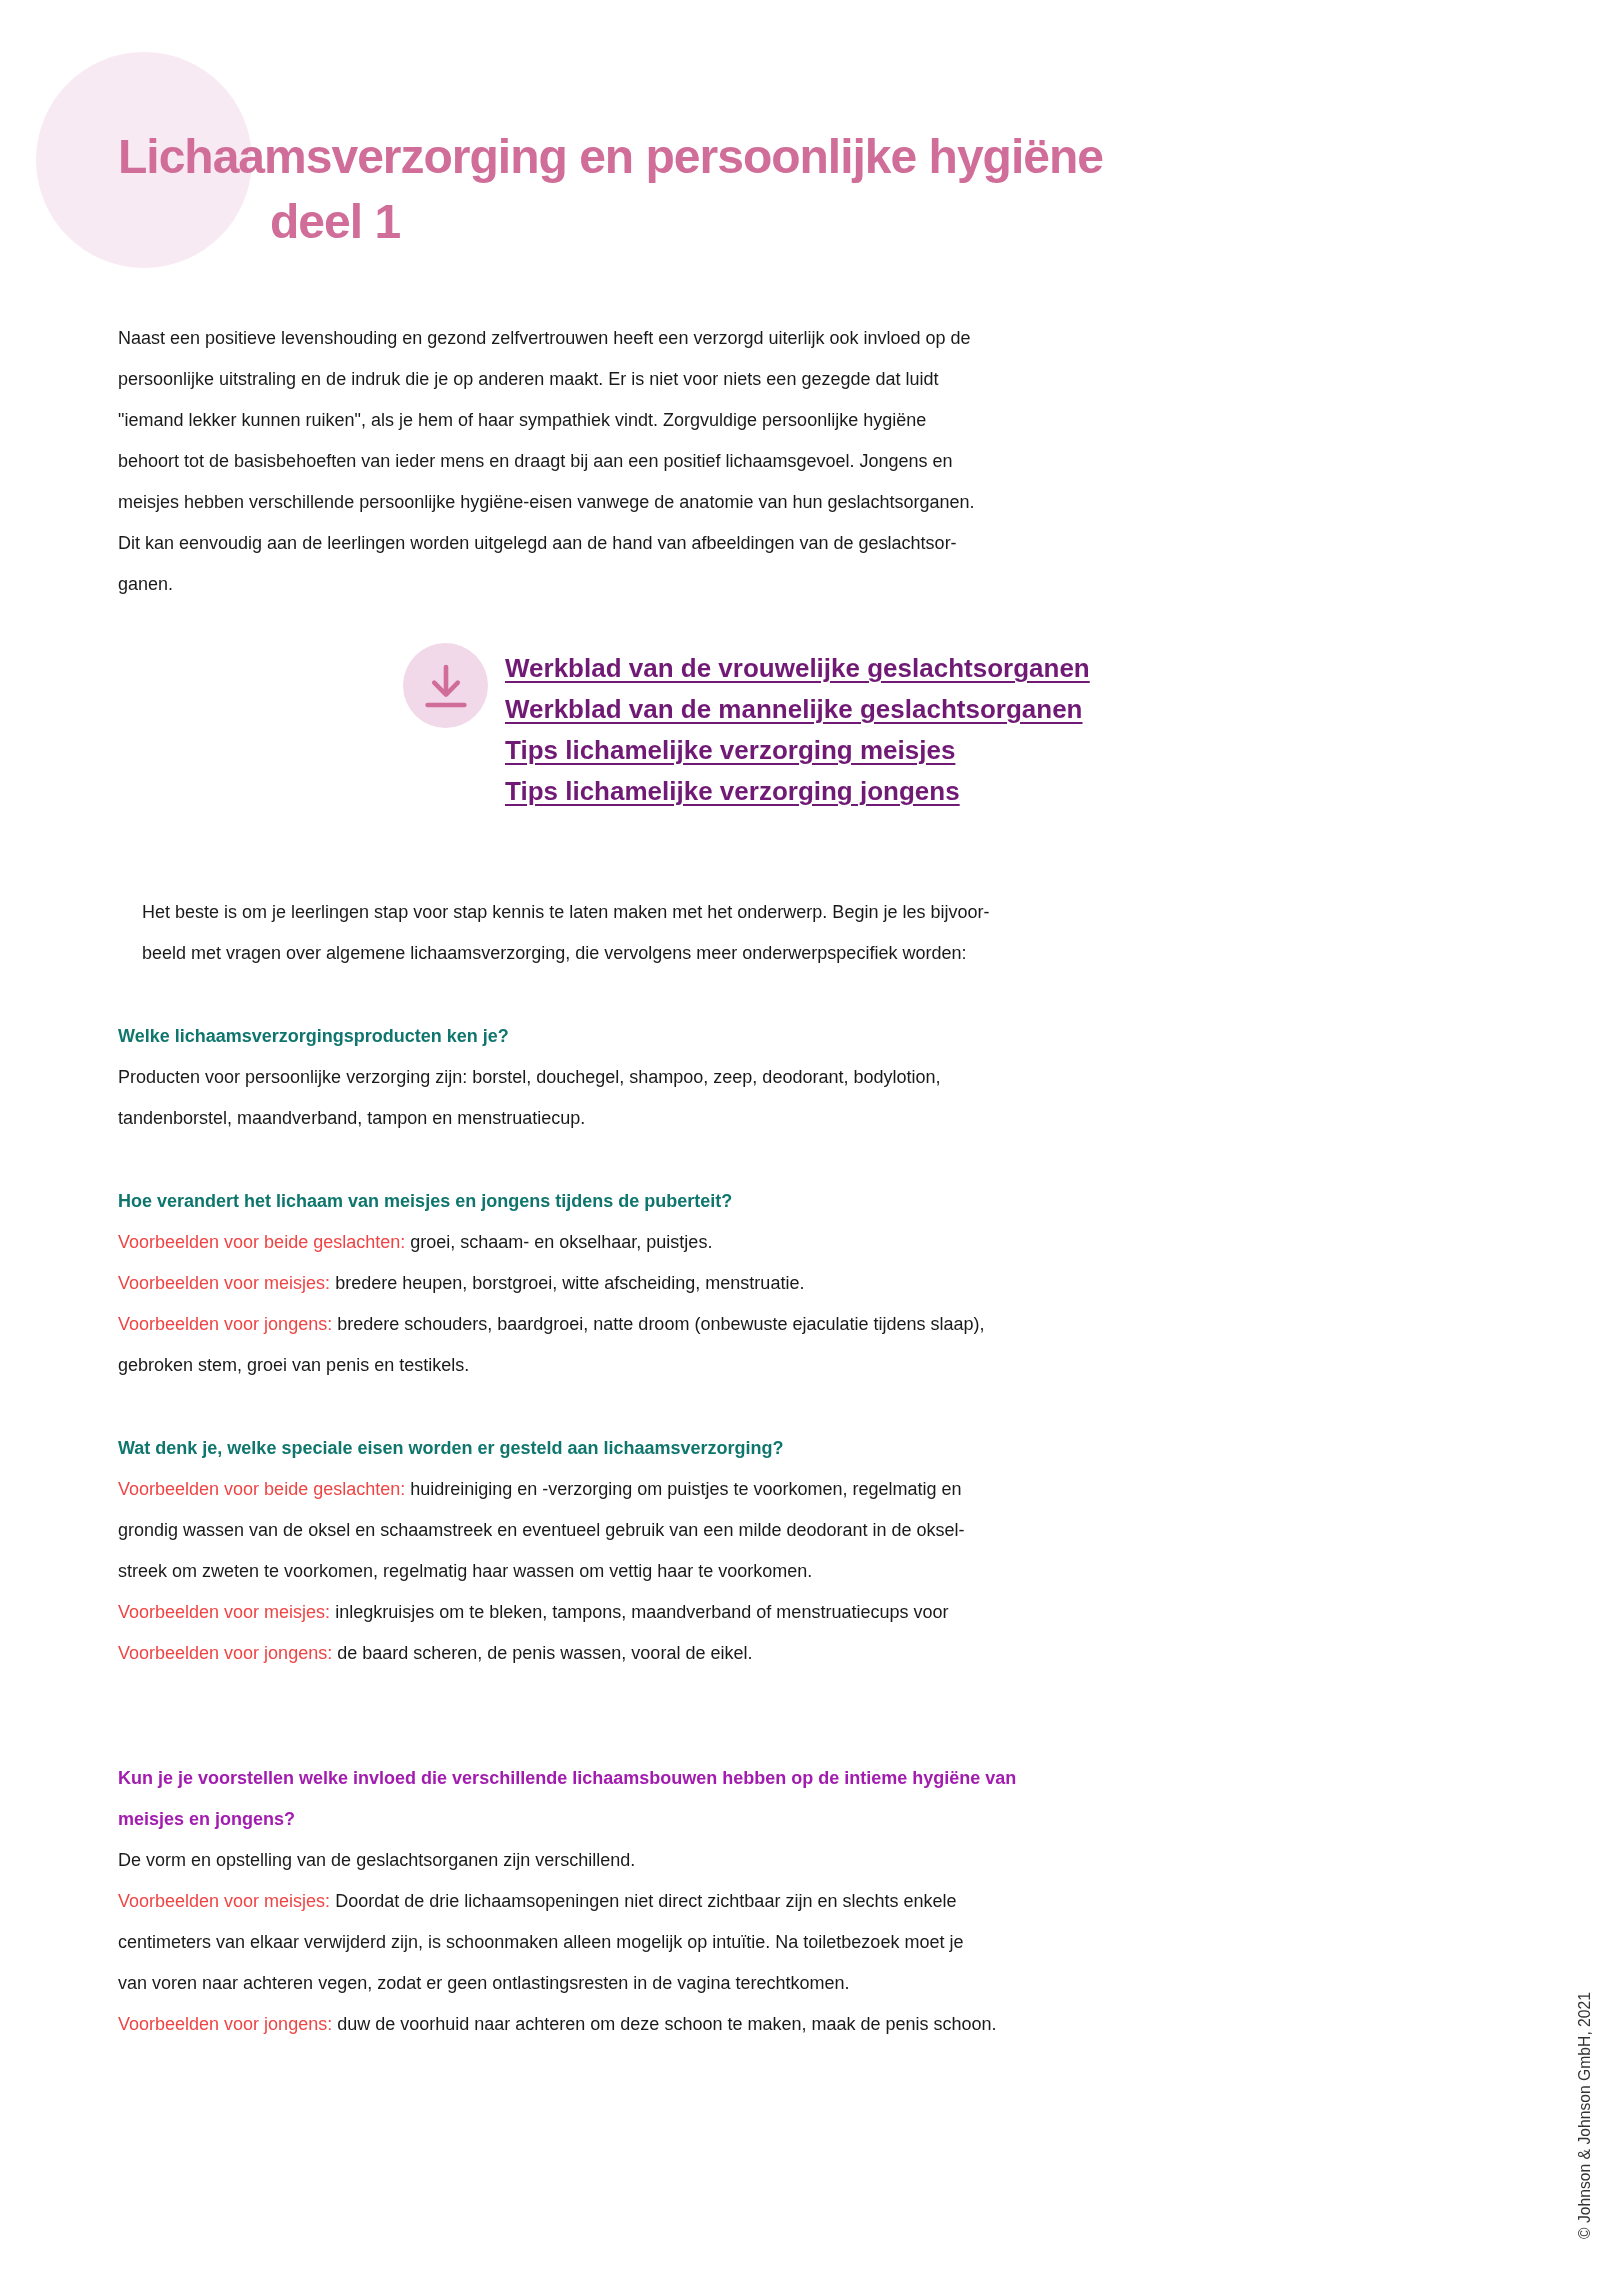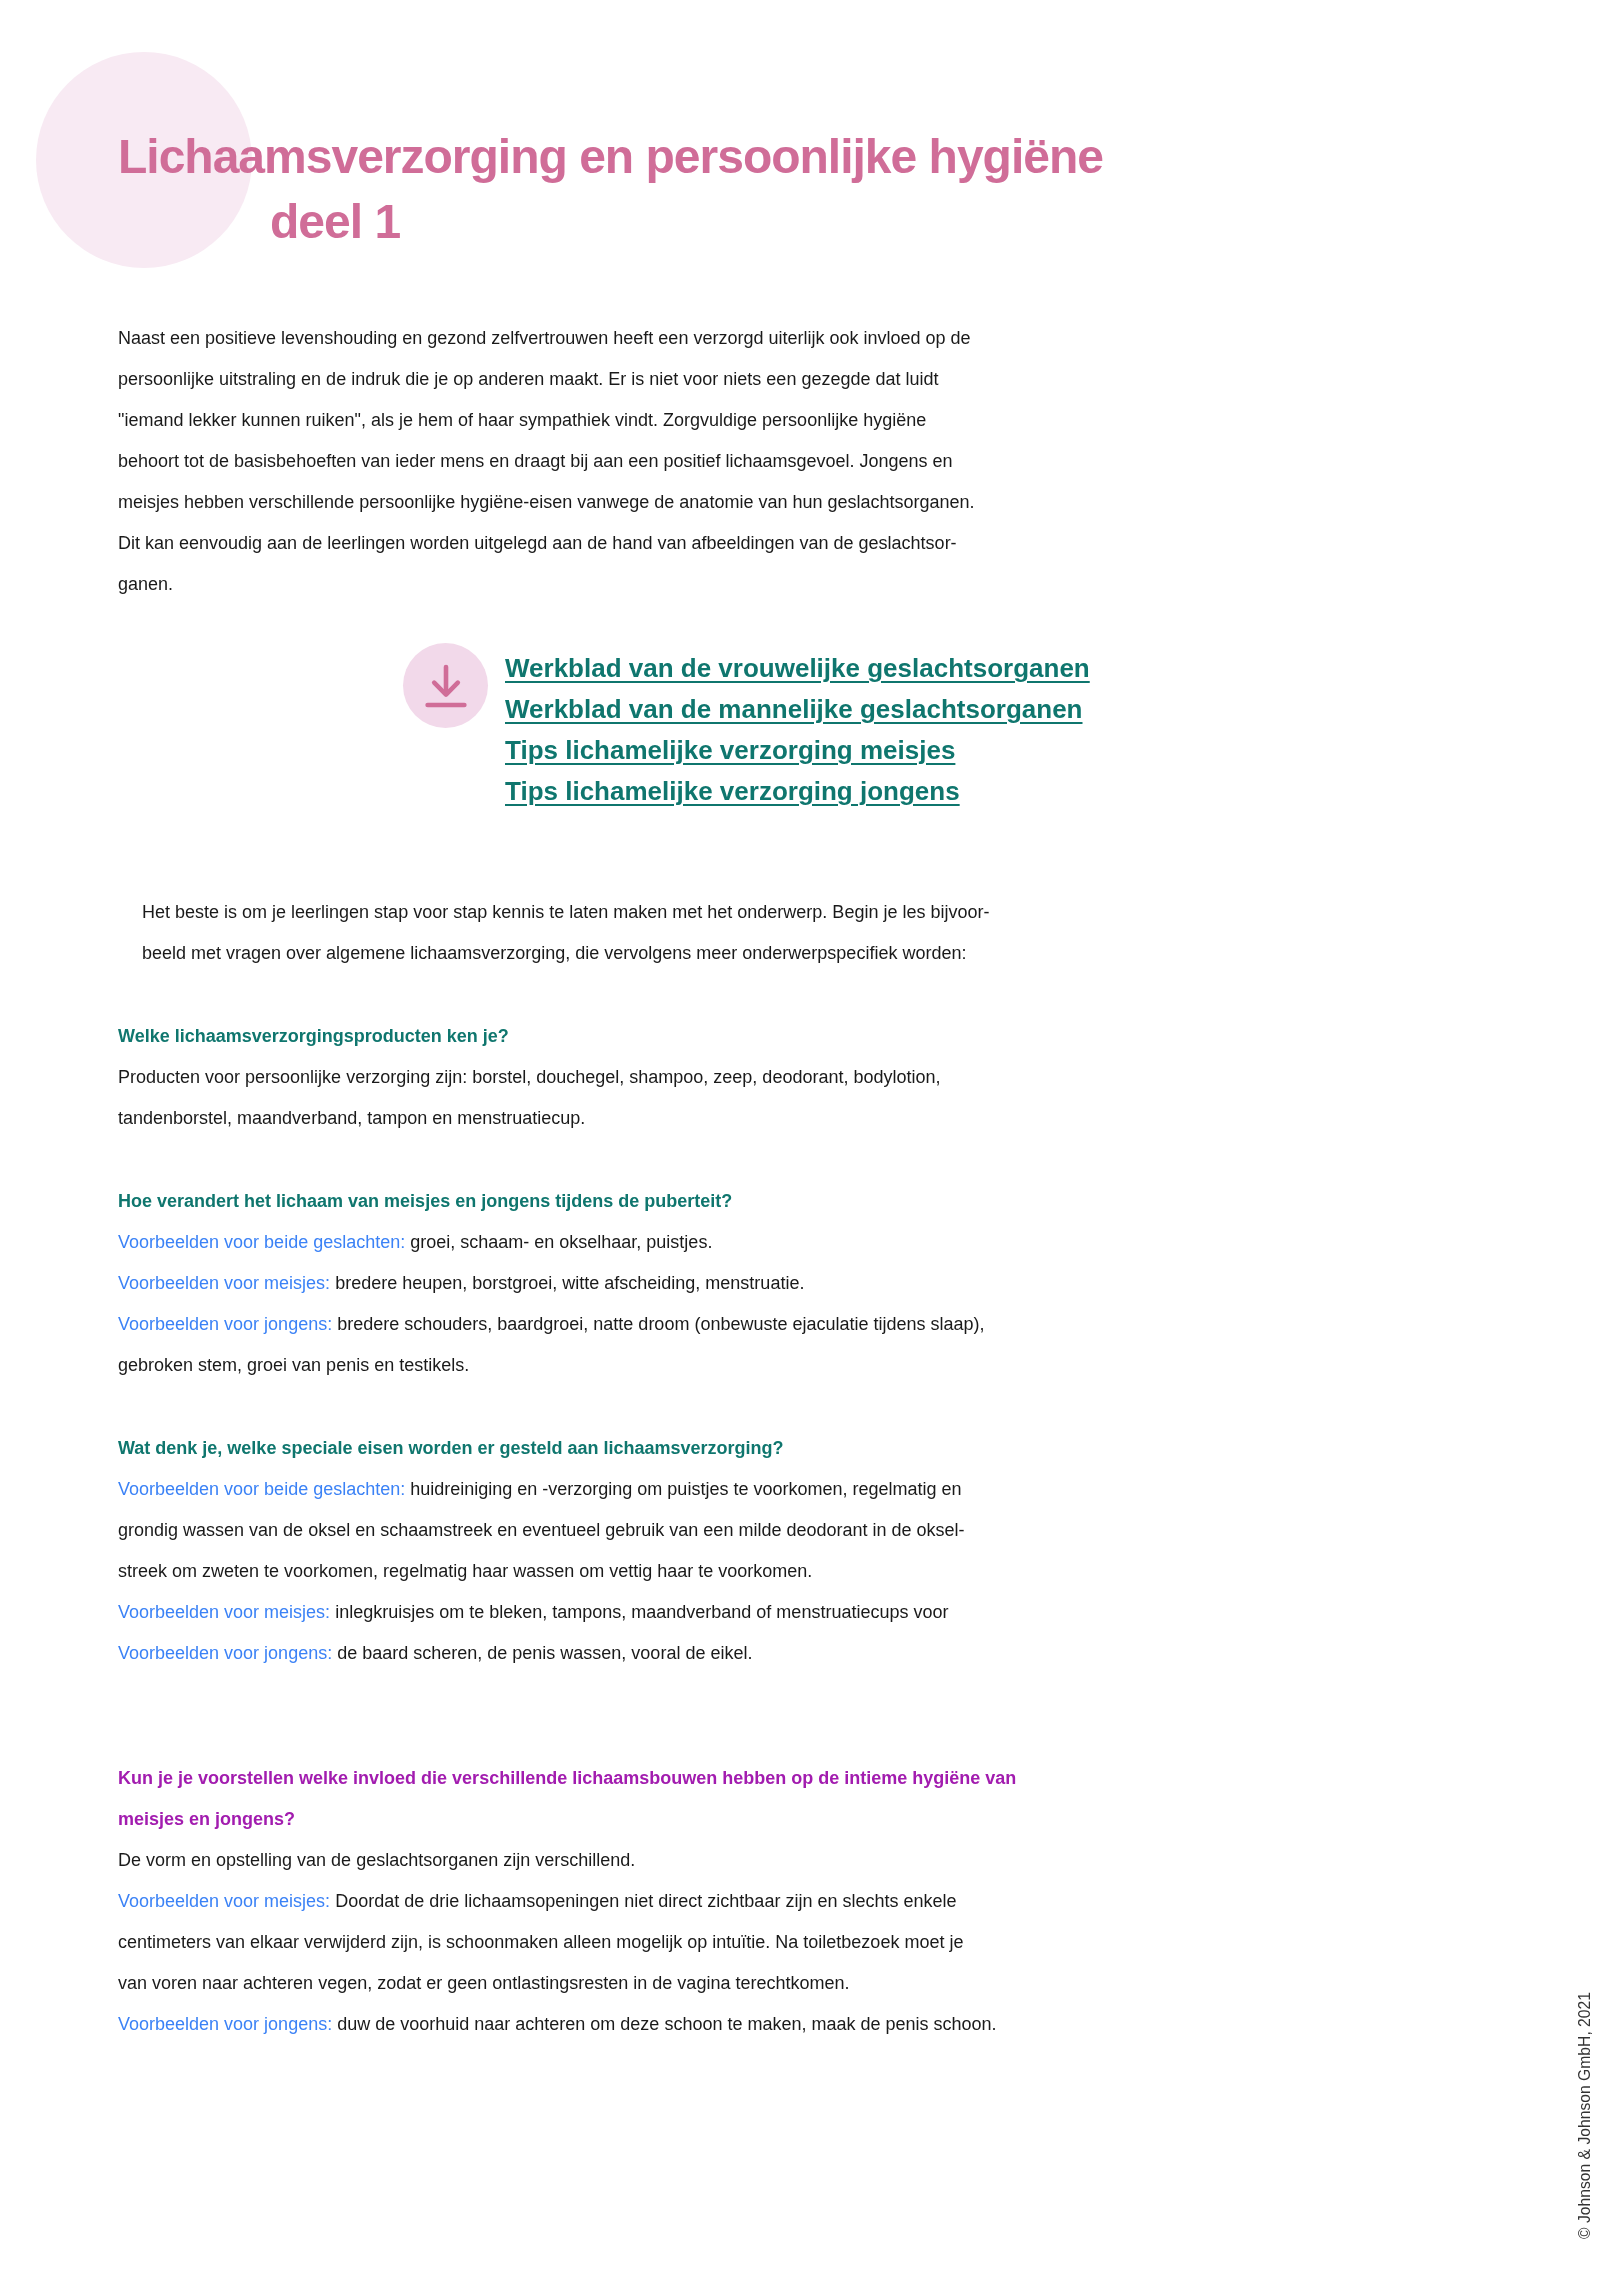--- a/index.html
+++ b/index.html
@@ -15,26 +15,26 @@
 
   .body-text { position: absolute; left: 118px; width: 1420px;
                font-size: 18px; line-height: 41px; color: #1a1a1a; margin: 0; }
   .line { display: block; white-space: nowrap; height: 41px; }
 
   .download-circle { position: absolute; left: 403px; top: 643px; width: 85px; height: 85px;
                      border-radius: 50%; background: #F2D9EA; }
   .download-circle svg { position: absolute; left: 21.6px; top: 19.6px; }
   .links { position: absolute; left: 505px; top: 648px; }
   .links a { display: block; font-size: 26px; line-height: 41px; height: 41px; font-weight: 700;
-             color: #0f766e; text-decoration: underline; text-decoration-thickness: 2px;
+             color: #701a75; text-decoration: underline; text-decoration-thickness: 2px;
              text-underline-offset: 3.9px; white-space: nowrap; cursor: pointer; }
 
   .h-blue { color: #0f766e; font-weight: 700; }
   .h-black { color: #a21caf; font-weight: 700; }
-  .lbl { color: #3b82f6; }
+  .lbl { color: #ef4444; }
 
   .copyright { position: absolute; left: 1576px; top: 2239px; transform-origin: 0 0;
                transform: rotate(-90deg); font-size: 15.7px; color: #333333; white-space: nowrap; }
 </style>
 </head>
 <body>
 
 <div class="deco-circle"></div>
 
 <h1 class="title">

